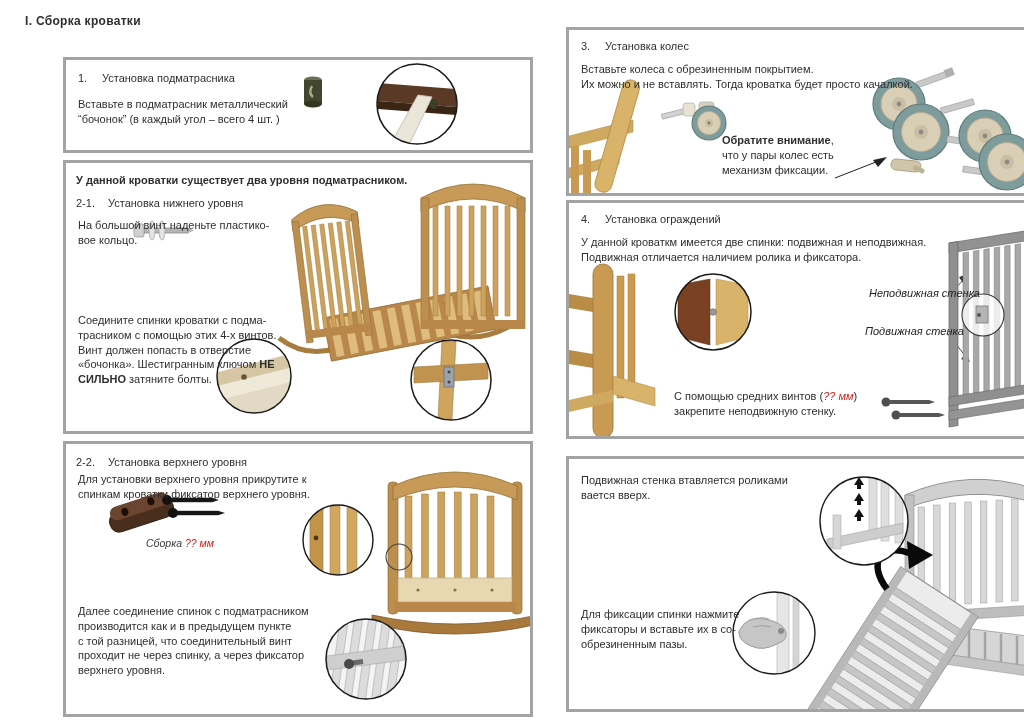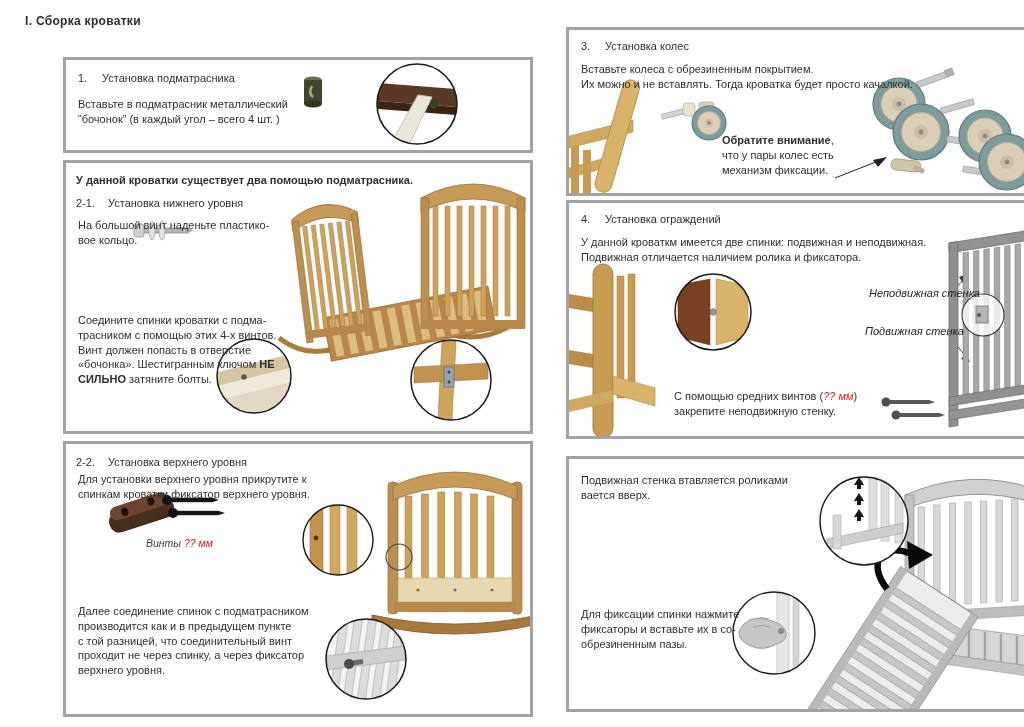--- a/index.html
+++ b/index.html
@@ -133,21 +133,21 @@
         <g clip-path="url(#cL2b)">
           <polygon points="32,2 46,2 42,80 28,80" fill="#cfa55e" stroke="#a07a40" stroke-width="0.6"></polygon>
           <polygon points="4,28 78,24 78,40 4,44" fill="#c0944e" stroke="#a07a40" stroke-width="0.6"></polygon>
           <rect x="34" y="28" width="10" height="20" fill="#9aa2aa" stroke="#667080" stroke-width="0.8"></rect>
           <circle cx="39" cy="33" r="1.5" fill="#444"></circle>
             <circle cx="39" cy="43" r="1.5" fill="#444"></circle>
         </g>
         <circle cx="41" cy="41" r="40" fill="none" stroke="#1a1a1a" stroke-width="1.5"></circle>
       </g>
     </svg>
-    <div class="t b" style="left:10px;top:10px">У данной кроватки существует два помощью подматрасника.</div>
+    <div class="t b" style="left:10px;top:10px">У данной кроватки существует два уровня подматрасником.</div>
     <div class="hd" style="left:10px;top:34px">
       <span class="num2">2-1.</span><span>Установка нижнего уровня</span>
     </div>
     <div class="t" style="left:12px;top:55px">
       <div>На большой винт наденьте пластико-</div>
       <div>вое кольцо.</div>
     </div>
     <div class="t" style="left:12px;top:150px">
       <div>Соедините спинки кроватки с подма-</div>
       <div>трасником с помощью этих 4-х винтов.</div>
@@ -234,21 +234,21 @@
       </g>
     </svg>
     <div class="hd" style="left:10px;top:12px">
       <span class="num2">2-2.</span><span>Установка верхнего уровня</span>
     </div>
     <div class="t" style="left:12px;top:28px">
       <div>Для установки верхнего уровня прикрутите к</div>
       <div>спинкам кроватки фиксатор верхнего уровня.</div>
     </div>
     <div class="cap" style="left:80px;top:93px">
-      <span>Винты </span><span class="red">?? мм</span>
+      <span>Сборка </span><span class="red">?? мм</span>
     </div>
     <div class="t" style="left:12px;top:160px">
       <div>Далее соединение спинок с подматрасником</div>
       <div>производится как и в предыдущем пункте</div>
       <div>с той разницей, что соединительный винт</div>
       <div>проходит не через спинку, а через фиксатор</div>
       <div>верхнего уровня.</div>
     </div>
   </section>
 

